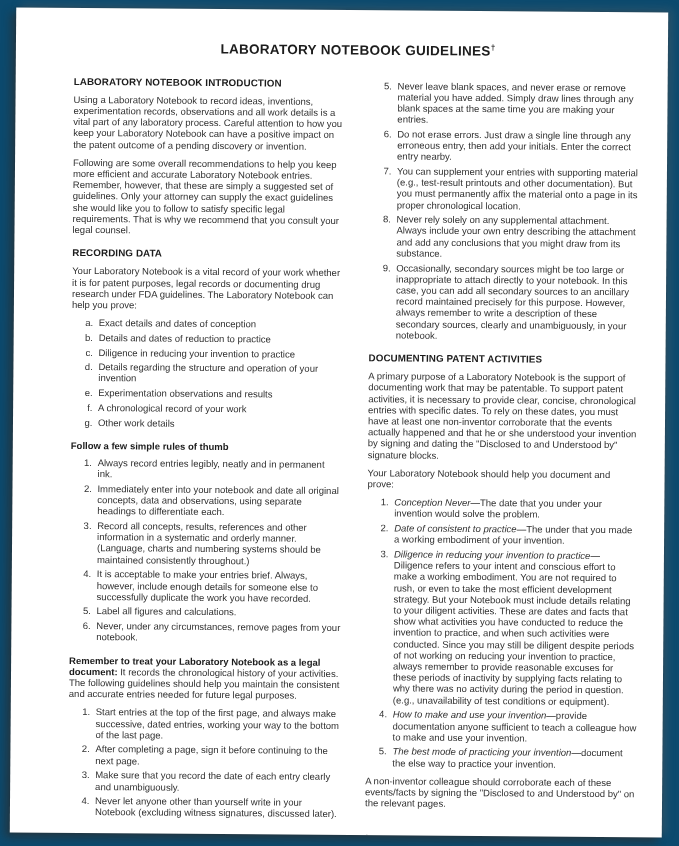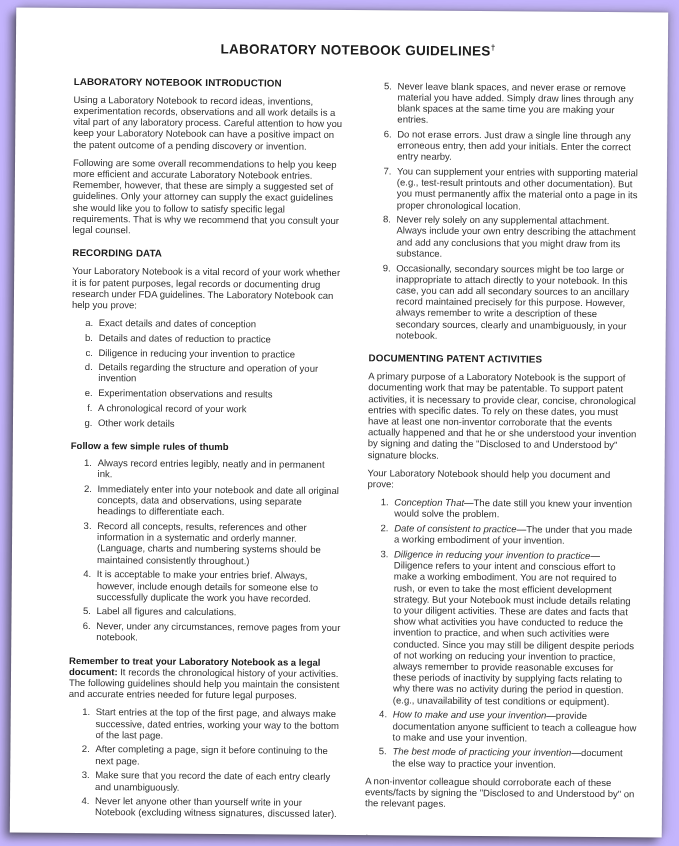--- a/index.html
+++ b/index.html
@@ -5,21 +5,21 @@
   html, body {
     margin: 0; padding: 0;
     width: 679px; height: 846px;
     background: #ffffff;
     overflow: hidden;
     font-family: "Liberation Sans", "DejaVu Sans", sans-serif;
   }
   .scene {
     position: relative;
     width: 679px; height: 846px;
-    background: #c4b5fd;
+    background: #0c4a6e;
   }
   .page {
     position: absolute;
     left: 13px; top: 10px; right: 14px; bottom: 11px;
     background: #ffffff;
     transform: rotate(0.45deg);
     transform-origin: 50% 50%;
     box-shadow:
       -5px 5px 9px rgba(45,45,45,0.60),
       4px -3px 8px rgba(110,110,110,0.35),
@@ -135,21 +135,21 @@
             <li>You can supplement your entries with supporting material (e.g., test-result printouts and other documentation). But you must permanently affix the material onto a page in its proper chronological location.</li>
             <li>Never rely solely on any supplemental attachment. Always include your own entry describing the attachment and add any conclusions that you might draw from its substance.</li>
             <li>Occasionally, secondary sources might be too large or inappropriate to attach directly to your notebook. In this case, you can add all secondary sources to an ancillary record maintained precisely for this purpose. However, always remember to write a description of these secondary sources, clearly and unambiguously, in your notebook.</li>
           </ol>
 
           <h2 class="sec">DOCUMENTING PATENT ACTIVITIES</h2>
           <p>A primary purpose of a Laboratory Notebook is the support of documenting work that may be patentable. To support patent activities, it is necessary to provide clear, concise, chronological entries with specific dates. To rely on these dates, you must have at least one non-inventor corroborate that the events actually happened and that he or she understood your invention by signing and dating the "Disclosed to and Understood by" signature blocks.</p>
           <p>Your Laboratory Notebook should help you document and prove:</p>
 
           <ol class="num">
-            <li><span class="patent-lead">Conception That</span><span>—The date still you knew your invention would solve the problem.</span></li>
+            <li><span class="patent-lead">Conception Never</span><span>—The date that you under your invention would solve the problem.</span></li>
             <li><span class="patent-lead">Date of consistent to practice</span><span>—The under that you made a working embodiment of your invention.</span></li>
             <li><span class="patent-lead">Diligence in reducing your invention to practice</span><span>—Diligence refers to your intent and conscious effort to make a working embodiment. You are not required to rush, or even to take the most efficient development strategy. But your Notebook must include details relating to your diligent activities. These are dates and facts that show what activities you have conducted to reduce the invention to practice, and when such activities were conducted. Since you may still be diligent despite periods of not working on reducing your invention to practice, always remember to provide reasonable excuses for these periods of inactivity by supplying facts relating to why there was no activity during the period in question. (e.g., unavailability of test conditions or equipment).</span></li>
             <li><span class="patent-lead">How to make and use your invention</span><span>—provide documentation anyone sufficient to teach a colleague how to make and use your invention.</span></li>
             <li><span class="patent-lead">The best mode of practicing your invention</span><span>—document the else way to practice your invention.</span></li>
           </ol>
 
           <p>A non-inventor colleague should corroborate each of these events/facts by signing the "Disclosed to and Understood by" on the relevant pages.</p>
 
           <p class="footnote"><sup>†</sup> <span>BookFactory provides these sample guidelines "AS IS" without any warranty.</span></p>
 

